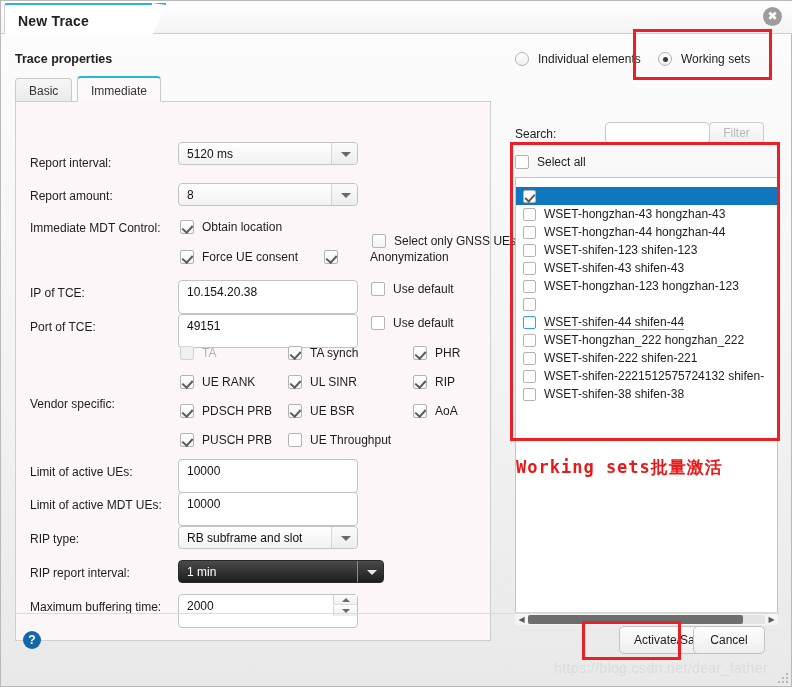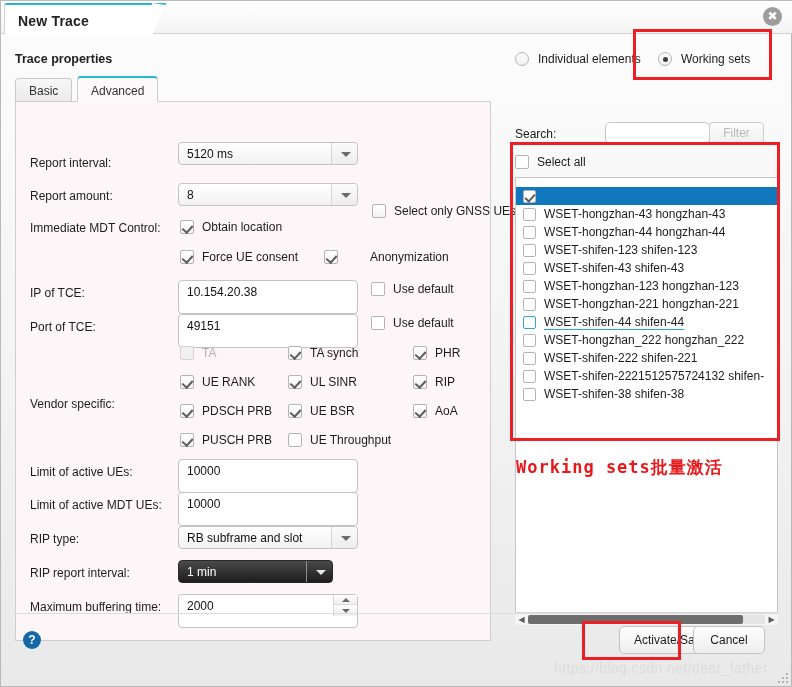--- a/index.html
+++ b/index.html
@@ -250,21 +250,21 @@
     <div id="title-text">New Trace</div>
     <div id="close-btn">✖</div>
   </div>
 
   <div id="left-panel">
 
     <div id="props-title">Trace properties</div>
 
     <div id="tabstrip">
       <div class="tab" id="tab-basic">Basic</div>
-      <div class="tab active" id="tab-advanced">Advanced</div>
+      <div class="tab active" id="tab-advanced">Immediate</div>
     </div>
 
     <div id="panel-body">
 
       <div class="row-label" style="top:54px;">Report interval:</div>
       <div class="combo" style="left:162px; top:40px; width:180px;">
         <div class="val">5120 ms</div>
         <div class="arrowbox"></div>
       </div>
 
@@ -272,21 +272,21 @@
       <div class="combo" style="left:162px; top:81px; width:180px;">
         <div class="val">8</div>
         <div class="arrowbox"></div>
       </div>
 
       <div class="row-label" style="top:119px;">Immediate MDT Control:</div>
       <div class="cb on" style="left:164px; top:118px;">
         <div class="box"></div>
         <div class="lbl">Obtain location</div>
       </div>
-      <div class="cb" style="left:308px; top:102px;padding-left:48px;">
+      <div class="cb" style="left:308px; top:132px;padding-left:48px;">
         <div class="box"></div>
         <div class="lbl">Select only GNSS UEs</div>
       </div>
       <div class="cb on" style="left:164px; top:148px;">
         <div class="box"></div>
         <div class="lbl">Force UE consent</div>
       </div>
       <div class="cb on" style="left:308px; top:148px;gap:24px;">
         <div class="box"></div>
         <div class="lbl">Anonymization</div>
@@ -370,21 +370,21 @@
         <div class="val">10000</div>
       </div>
 
       <div class="row-label" style="top:430px;">RIP type:</div>
       <div class="combo" style="left:162px; top:424px; width:180px;">
         <div class="val">RB subframe and slot</div>
         <div class="arrowbox"></div>
       </div>
 
       <div class="row-label" style="top:464px;">RIP report interval:</div>
-      <div class="combo dark" style="left:162px; top:458px; width:155px;">
+      <div class="combo dark" style="left:162px; top:458px; width:206px;">
         <div class="val">1 min</div>
         <div class="arrowbox"></div>
       </div>
 
       <div class="row-label" style="top:498px;">Maximum buffering time:</div>
       <div class="txtfield" style="left:162px; top:492px; width:180px;">
         <div class="val">2000</div>
         <div class="spinbox">
           <div class="up"></div>
           <div class="dn"></div>
@@ -433,21 +433,20 @@
       <div class="list-item">
         <div class="box"></div>
         <div class="txt">WSET-shifen-43 shifen-43</div>
       </div>
       <div class="list-item">
         <div class="box"></div>
         <div class="txt">WSET-hongzhan-123 hongzhan-123</div>
       </div>
       <div class="list-item">
         <div class="box"></div>
-        <div class="txt">WSET-hongzhan-221 hongzhan-221</div>
       </div>
       <div class="list-item focused">
         <div class="box"></div>
         <div class="txt">WSET-shifen-44 shifen-44</div>
       </div>
       <div class="list-item">
         <div class="box"></div>
         <div class="txt">WSET-hongzhan_222 hongzhan_222</div>
       </div>
       <div class="list-item">

